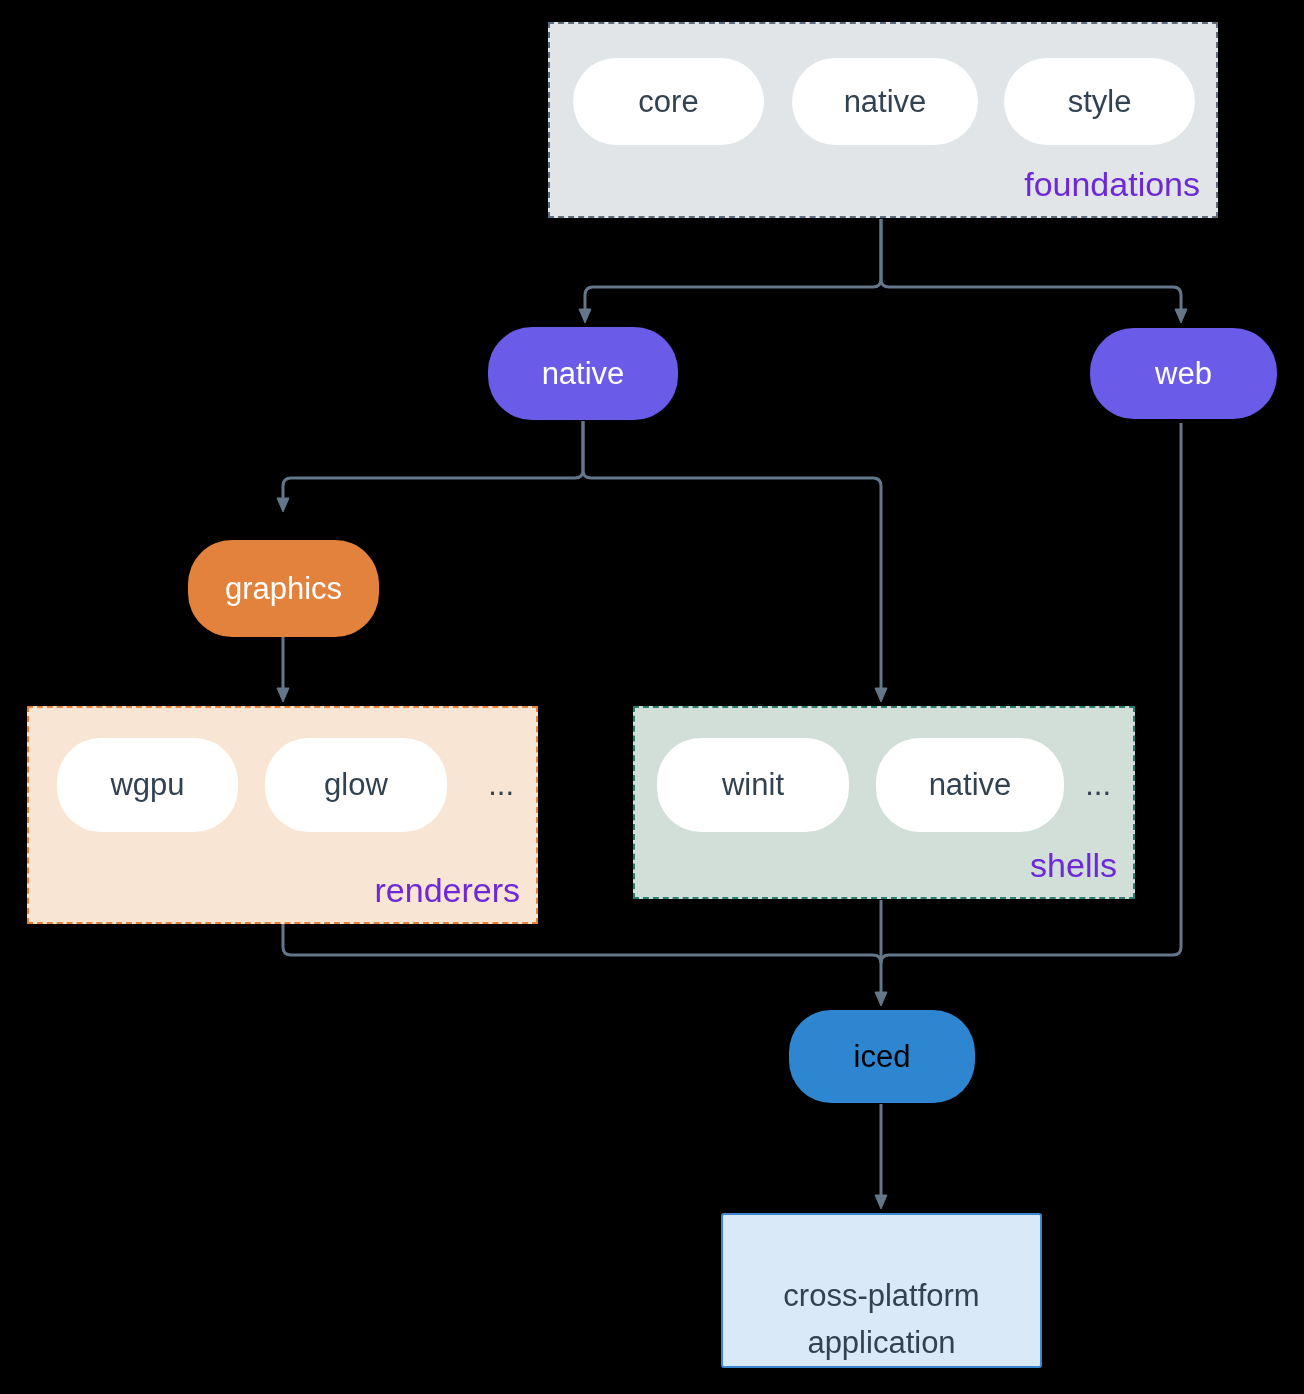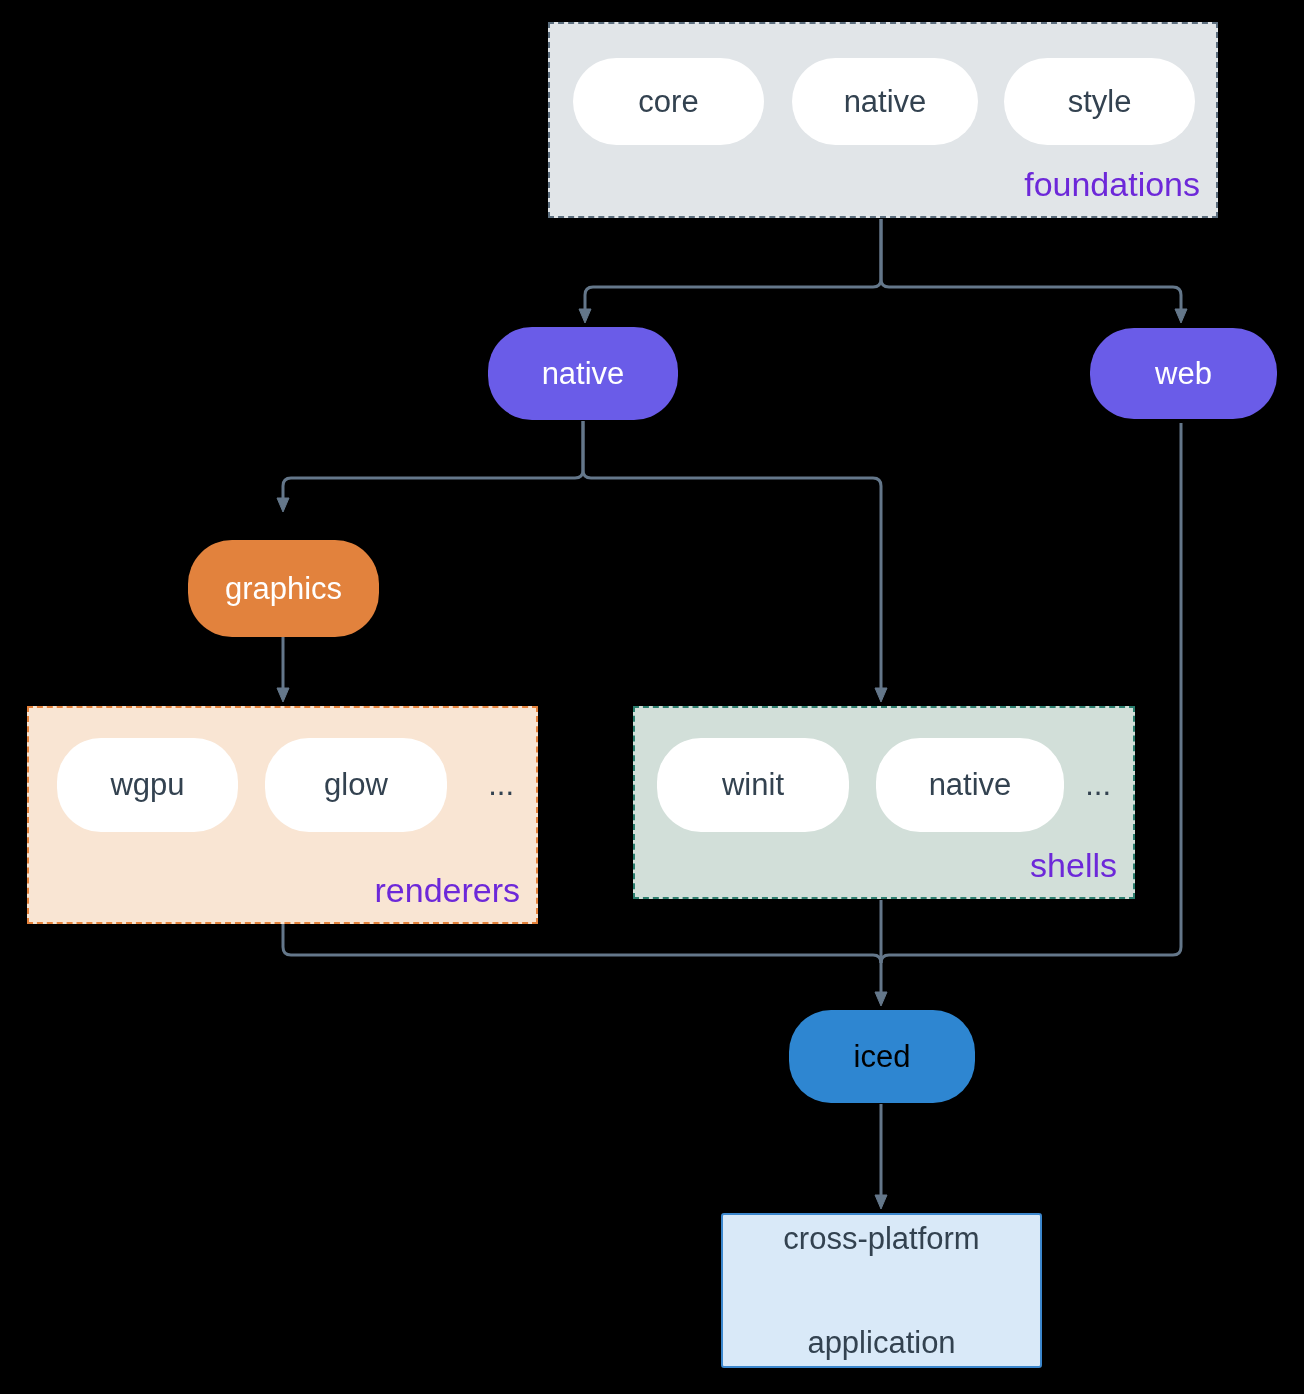--- a/index.html
+++ b/index.html
@@ -46,21 +46,21 @@
 
   
   .native{left:488px;top:327px;width:190px;height:93px;}
   .web{left:1090px;top:328px;width:187px;height:91px;}
   .graphics{left:188px;top:516px;width:191px;height:97px;}
   .iced{left:789px;top:1010px;width:186px;height:93px;border-radius:42px;}
 
   .app-box{
     position:absolute;left:721px;top:1213px;width:321px;height:155px;box-sizing:border-box;
     background:#d9e9f8;border:2px solid #3c87cd;border-radius:3px;
-    display:flex;flex-direction:column;align-items:center;justify-content:space-between;
+    display:flex;flex-direction:column;align-items:center;justify-content:flex-end;
     font-size:31px;line-height:47px;color:#334250;text-align:center;
   }
 </style>
 </head>
 <body>
 
 <div class="canvas">
 
   <svg class="edges" width="1304" height="1394" viewBox="0 0 1304 1394">
     <defs>

